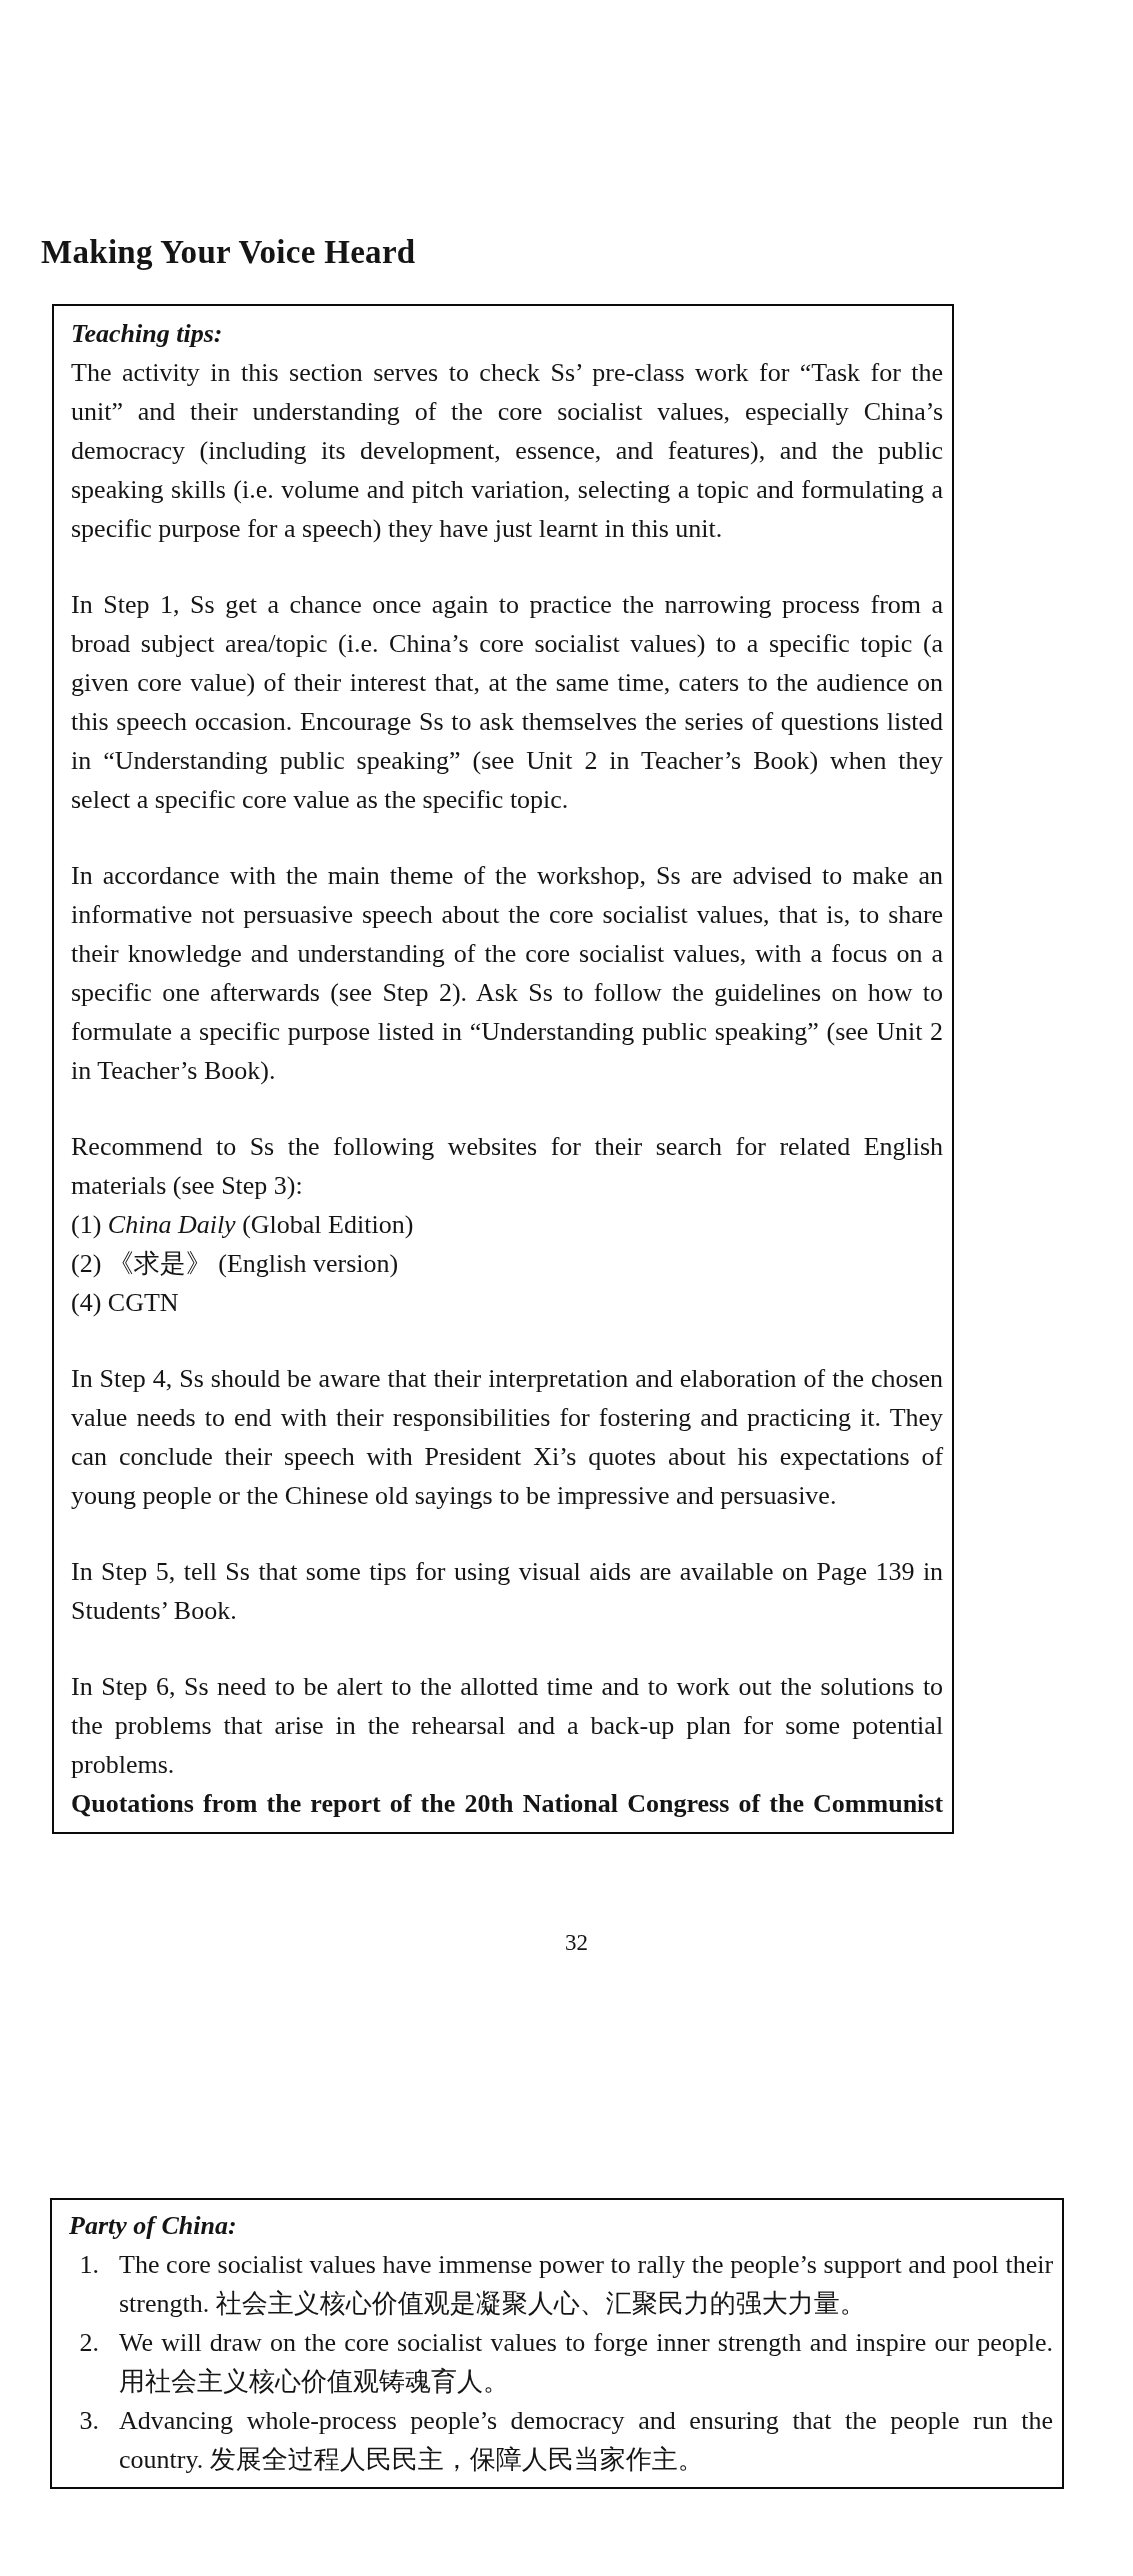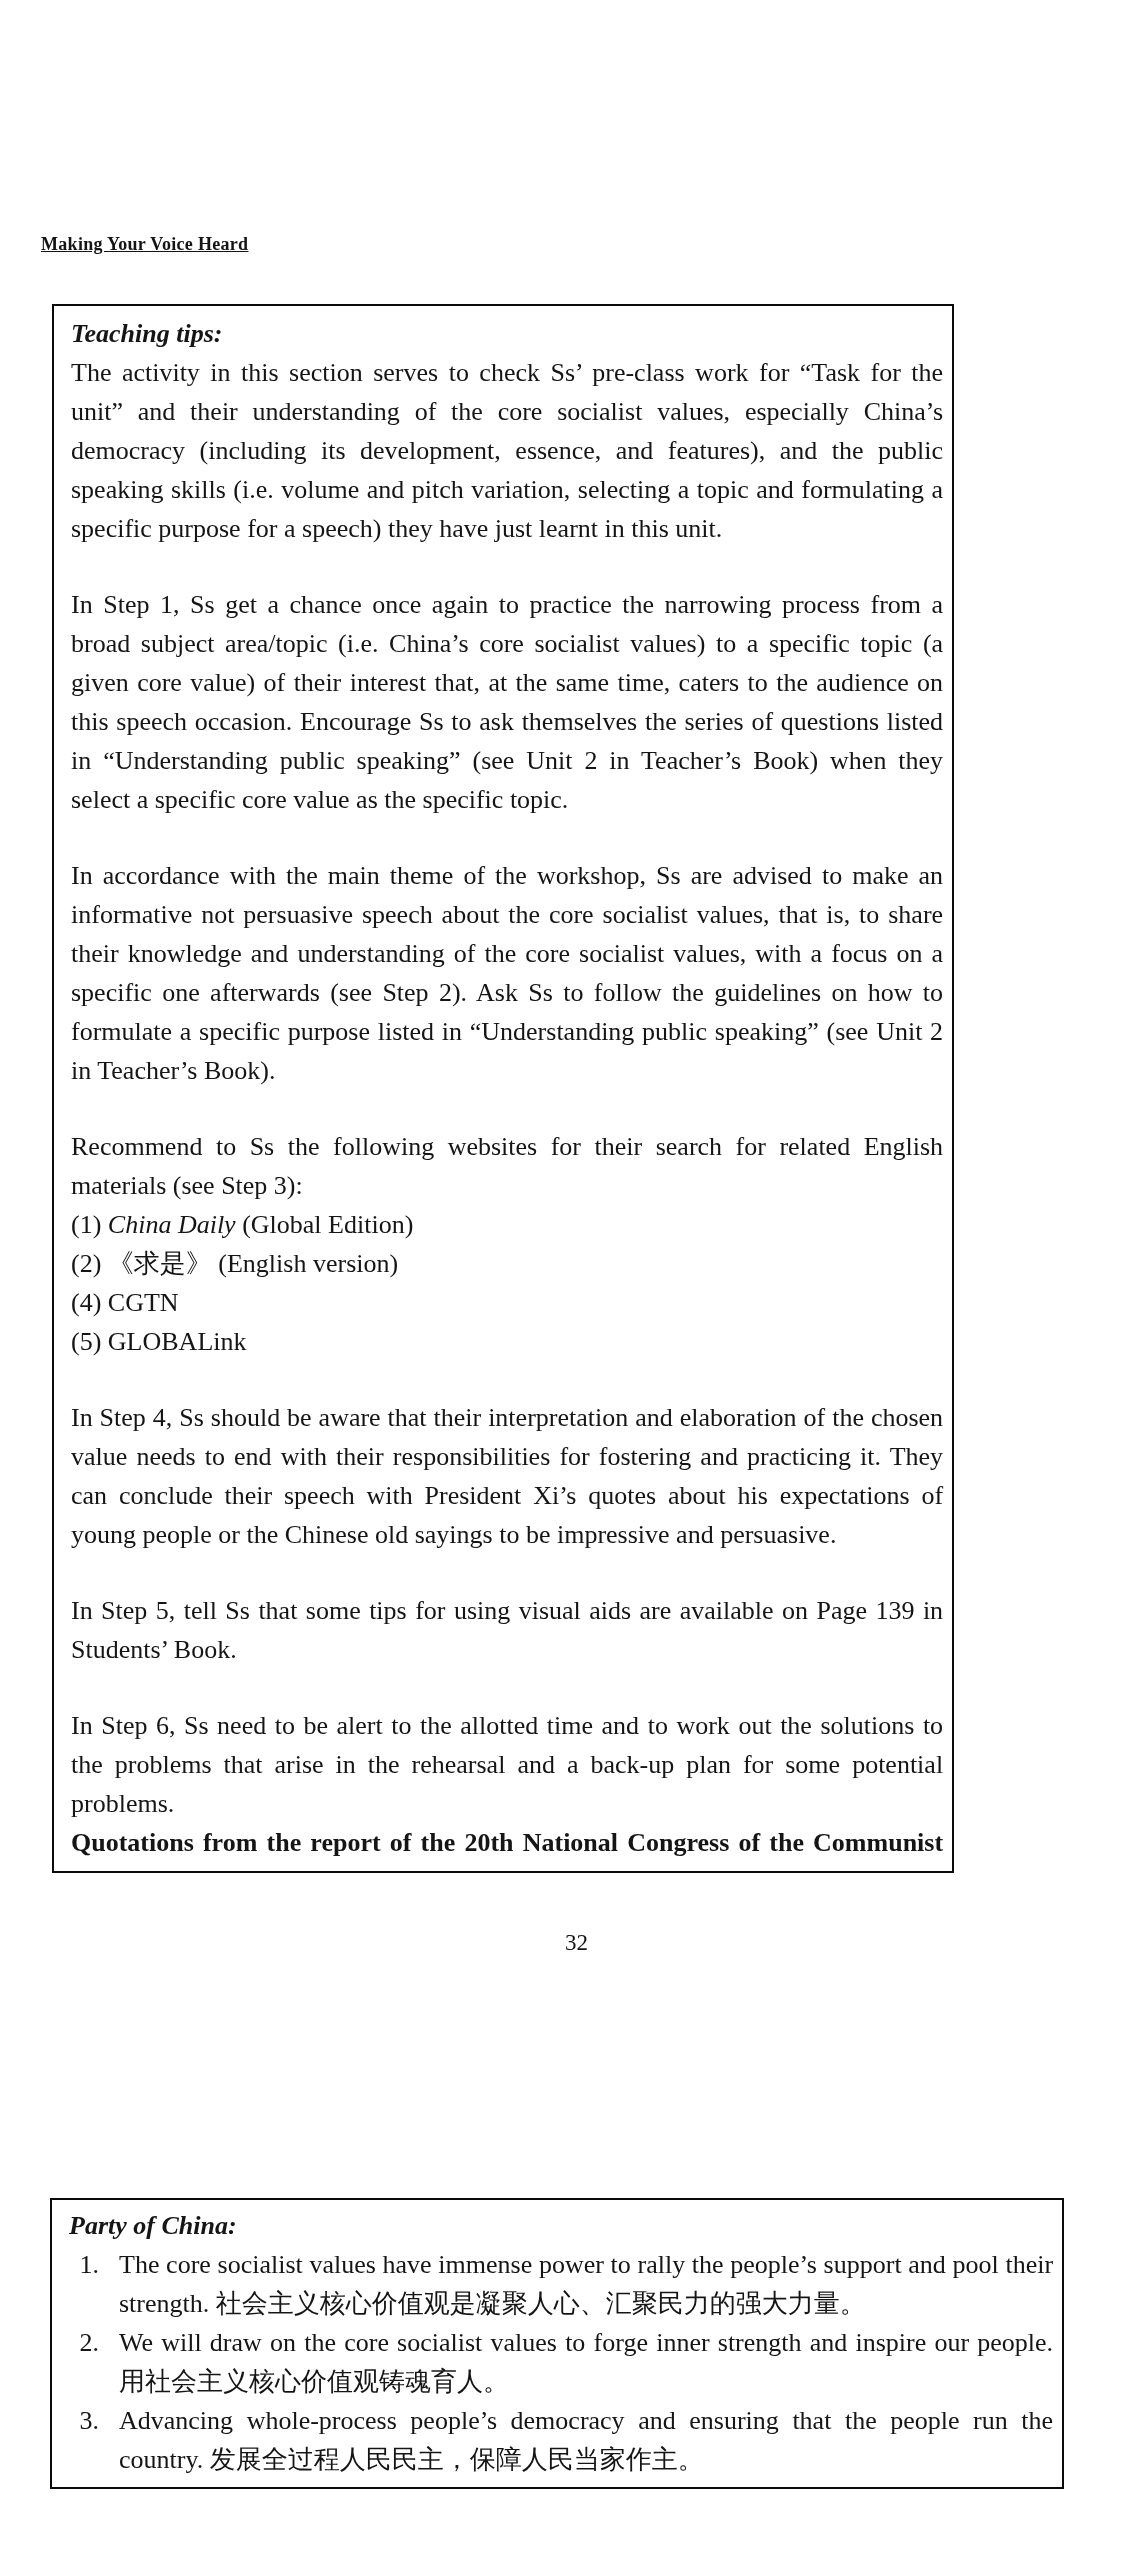--- a/index.html
+++ b/index.html
@@ -6,23 +6,22 @@
   body {
     width:1133px; height:2576px;
     background:#ffffff;
     position:relative;
     font-family:"Liberation Serif","DejaVu Serif",serif;
     color:#151515;
     -webkit-font-smoothing:antialiased;
   }
   .doc-title {
     position:absolute; left:41px; top:234px;
-    font-size:18px; font-weight:bold; letter-spacing:0.3px;
+    font-size:33px; font-weight:bold; letter-spacing:0.3px;
     white-space:nowrap;
-    text-decoration:underline;
   }
   .tbox {
     position:absolute; box-sizing:border-box;
     border:2.7px solid #0a0a0a;
     background:#ffffff;
     font-size:26px; line-height:39px;
   }
   .box1 { left:52px; top:304px; width:902px; padding:8px 8.9px 8.9px 17px; }
   .box2 { left:50px; top:2198px; width:1014px; padding:6.2px 8.9px 8px 17px; }
   .tbox p { margin:0; text-align:justify; }
@@ -50,21 +49,20 @@
 <div class="tbox box1">
   <p class="bold">Teaching tips:</p>
   <p>The activity in this section serves to check Ss’ pre-class work for “Task for the unit” and their understanding of the core socialist values, especially China’s democracy (including its development, essence, and features), and the public speaking skills (i.e. volume and pitch variation, selecting a topic and formulating a specific purpose for a speech) they have just learnt in this unit.</p>
   <p class="gap">In Step 1, Ss get a chance once again to practice the narrowing process from a broad subject area/topic (i.e. China’s core socialist values) to a specific topic (a given core value) of their interest that, at the same time, caters to the audience on this speech occasion. Encourage Ss to ask themselves the series of questions listed in “Understanding public speaking” (see Unit 2 in Teacher’s Book) when they select a specific core value as the specific topic.</p>
   <p class="gap">In accordance with the main theme of the workshop, Ss are advised to make an informative not persuasive speech about the core socialist values, that is, to share their knowledge and understanding of the core socialist values, with a focus on a specific one afterwards (see Step 2). Ask Ss to follow the guidelines on how to formulate a specific purpose listed in “Understanding public speaking” (see Unit 2 in Teacher’s Book).</p>
   <p class="gap">Recommend to Ss the following websites for their search for related English materials (see Step 3):</p>
   <div>
     <div class="web-line"><span>(1) </span><span class="italic">China Daily</span><span> (Global Edition)</span></div>
     <div class="web-line"><span>(2) </span><span class="italic"></span><span>《求是》 (English version)</span></div>
     <div class="web-line"><span>(4) </span><span class="italic"></span><span>CGTN</span></div>
-    <div class="web-line"><span>(5) </span><span class="italic"></span><span>GLOBALink</span></div>
   </div>
   <p class="gap">In Step 4, Ss should be aware that their interpretation and elaboration of the chosen value needs to end with their responsibilities for fostering and practicing it. They can conclude their speech with President Xi’s quotes about his expectations of young people or the Chinese old sayings to be impressive and persuasive.</p>
   <p class="gap">In Step 5, tell Ss that some tips for using visual aids are available on Page 139 in Students’ Book.</p>
   <p class="gap">In Step 6, Ss need to be alert to the allotted time and to work out the solutions to the problems that arise in the rehearsal and a back-up plan for some potential problems.</p>
   <p class="quote-continuation">Quotations from the report of the 20th National Congress of the Communist</p>
 </div>
 
 <div class="page-num">32</div>
 
 <div class="tbox box2">

